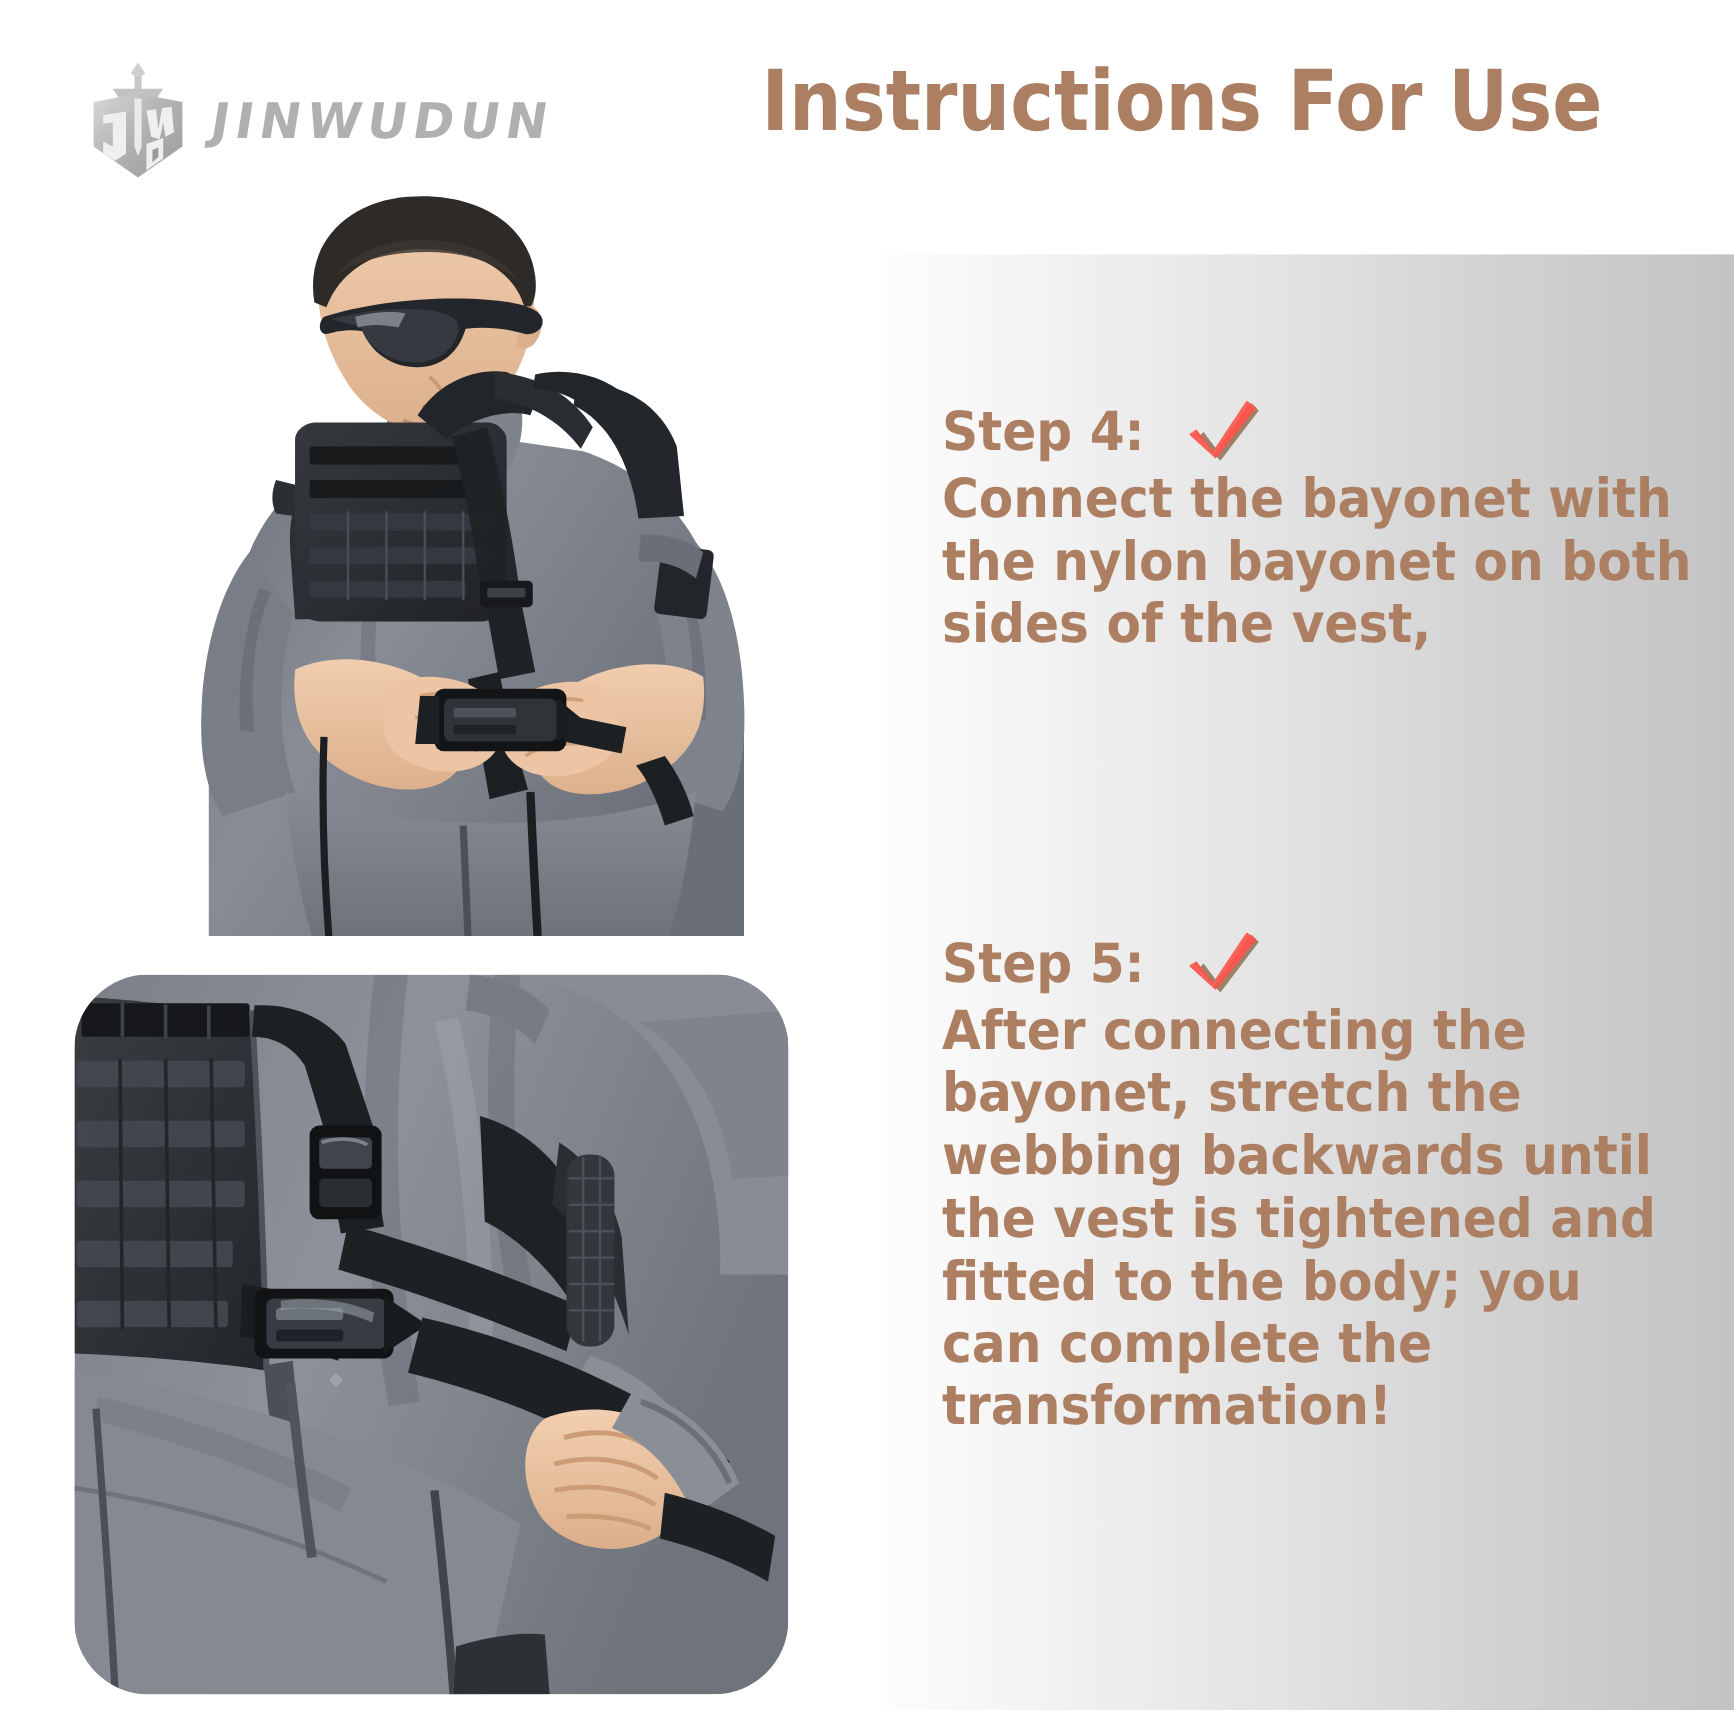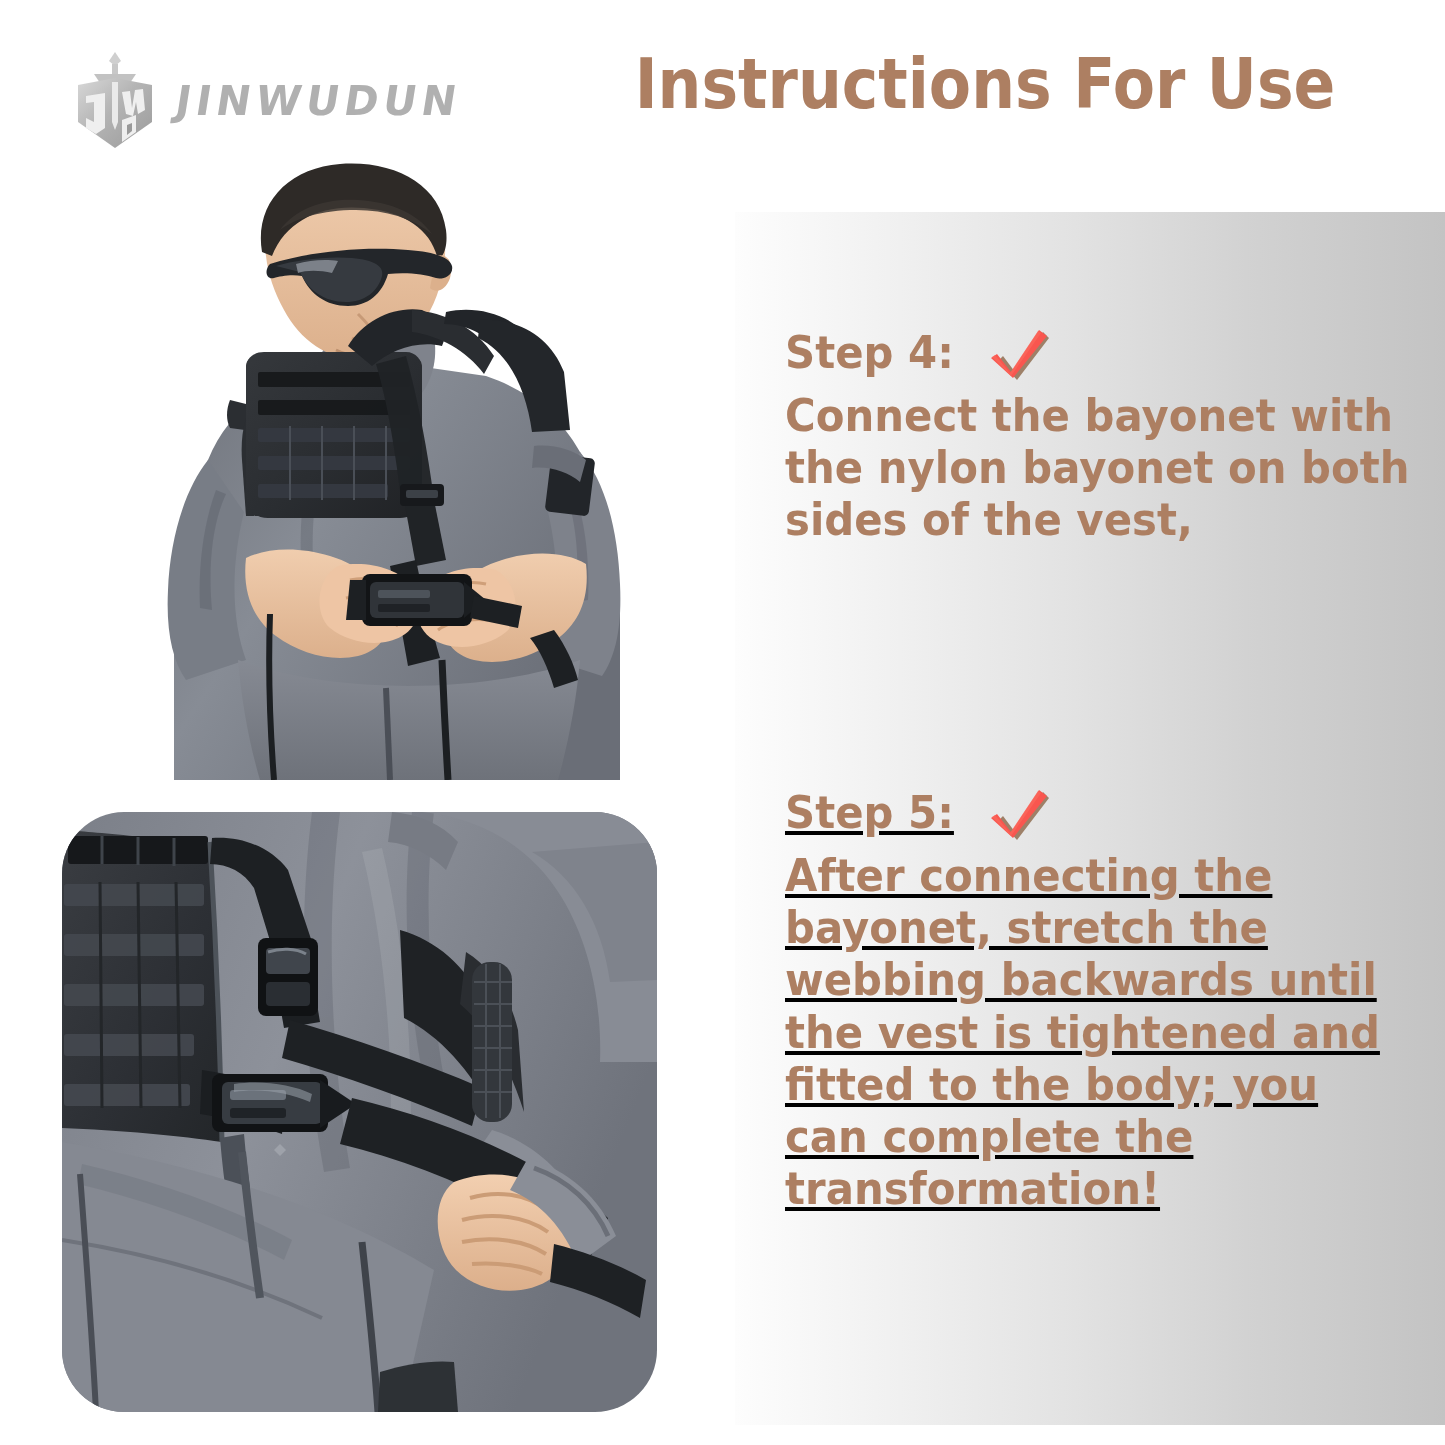--- a/index.html
+++ b/index.html
@@ -41,23 +41,23 @@
   
   .steps-panel {
     position:absolute;
     left:735px; top:212px;
     width:710px; height:1213px;
     background:linear-gradient(to right,#fdfdfd 0%, #f3f3f3 18%, #e2e2e2 48%, #d2d2d2 72%, #c3c3c3 100%);
   }
 
   .step-block { position:absolute; left:50px; width:625px; }
   #step4-block { top:118px; }
-  #step5-block { top:578px;text-decoration:underline; }
-
-  .step-head { display:flex; gap:16px; height:58px; }
+  #step5-block { top:561px; }
+
+  .step-head { display:flex; align-items:center; gap:16px; height:58px; }
   .step-label {
     font-family:"DejaVu Sans", sans-serif;
     font-weight:bold;
     font-size:45px;
     color:#ad7f62;
     line-height:1;
     transform:scaleX(0.93);
     transform-origin:left center;
     white-space:nowrap;
   }

